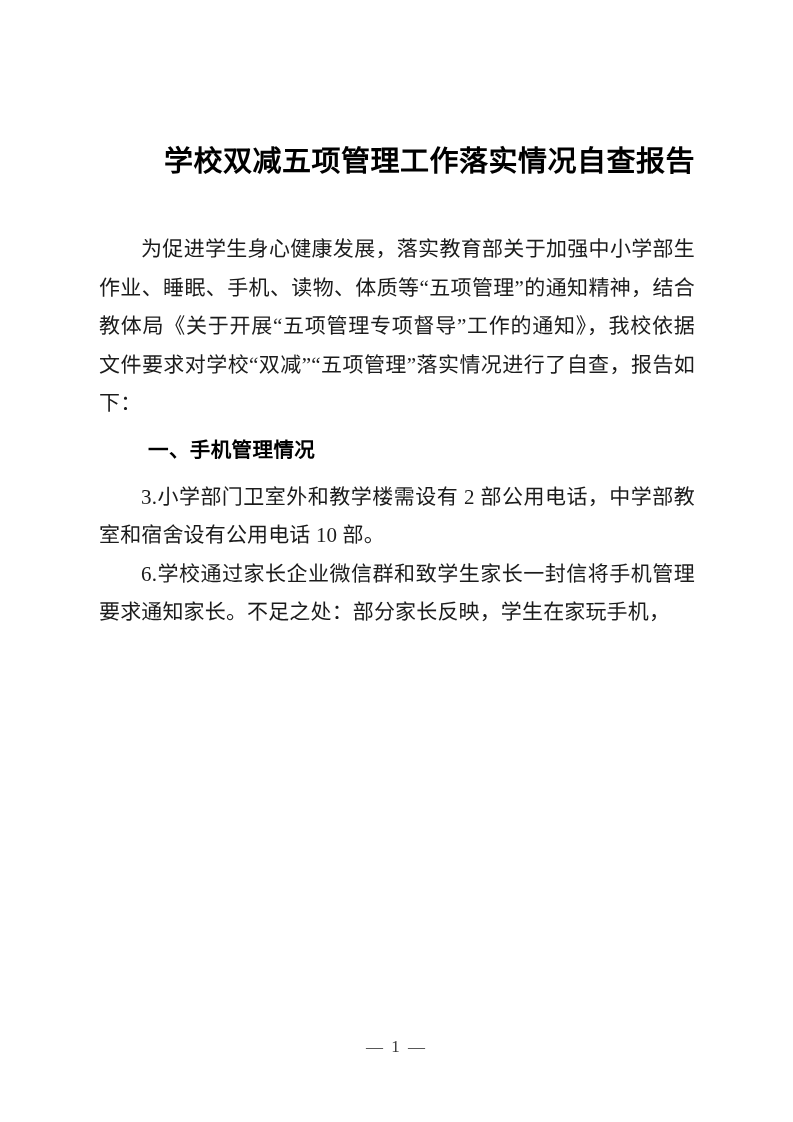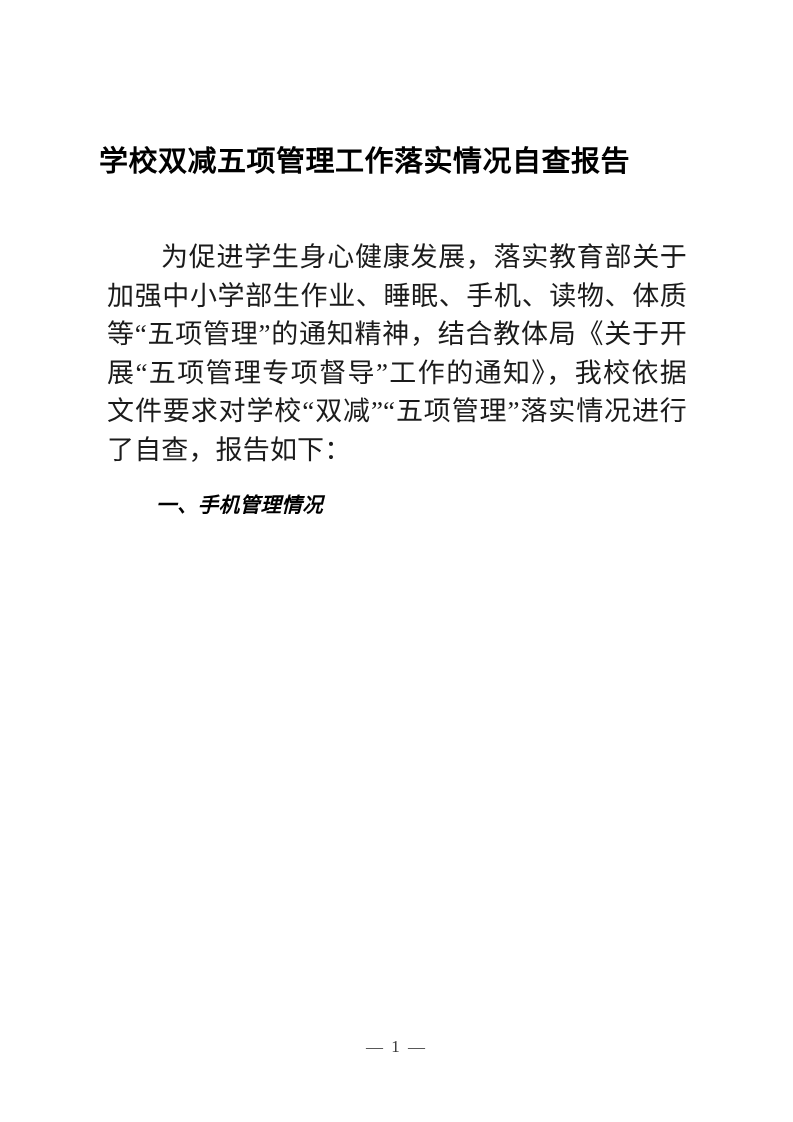--- a/index.html
+++ b/index.html
@@ -36,58 +36,57 @@
     top: 141px;
     width: 596px;
   }
 
   .doc-title {
     font-family: Liberation Sans, sans-serif;
     font-weight: bold;
     font-size: 29px;
     line-height: 40px;
     letter-spacing: 0.5px;
-    text-align: left;
+    text-align: right;
     color: #000000;
     margin: 0 0 0 0;
     white-space: nowrap;
   }
 
   .title-spacer {
     height: 49px;
   }
 
   
   .para {
     font-family: "Liberation Serif", "DejaVu Serif", serif;
-    font-size: 27px;
+    font-size: 21px;
     line-height: 38.6px;
     text-align: justify;
     text-justify: inter-ideograph;
     text-indent: 2em;
-    margin: 8px;
+    margin: 0;
     color: #1b1b1b;
     letter-spacing: 0.15px;
   }
 
   
   .para.stretch-all {
     text-align-last: auto;
   }
 
   .section-heading {
     font-family: "Liberation Sans", "DejaVu Sans", sans-serif;
     font-weight: bold;
     font-size: 20.5px;
     line-height: 38.6px;
     text-indent: 2em;
-    margin: 16px;
+    margin: 8px;
     color: #000000;
     letter-spacing: 0.4px;
-    font-style: italic;
   }
 
   .page-footer {
     position: absolute;
     left: 0;
     top: 1036px;
     width: 793px;
     text-align: center;
     font-family: "Liberation Serif", "DejaVu Serif", serif;
     font-size: 17px;
@@ -106,21 +105,23 @@
     <h1 class="doc-title">学校双减五项管理工作落实情况自查报告</h1>
 
     <div class="title-spacer"></div>
 
     <p class="para">为促进学生身心健康发展，落实教育部关于加强中小学部生作业、睡眠、手机、读物、体质等“五项管理”的通知精神，结合教体局《关于开展“五项管理专项督导”工作的通知》，我校依据文件要求对学校“双减”“五项管理”落实情况进行了自查，报告如下：</p>
 
     <p class="section-heading">一、手机管理情况</p>
 
 
 
+    <p class="para">3.小学部门卫室外和教学楼需设有 2 部公用电话，中学部教室和宿舍设有公用电话 10 部。</p>
 
 
 
+    <p class="para stretch-all">6.学校通过家长企业微信群和致学生家长一封信将手机管理要求通知家长。不足之处：部分家长反映，学生在家玩手机，</p>
 
   </div>
 
   <div class="page-footer">— 1 —</div>
 
 </div>
 
 </body></html>

